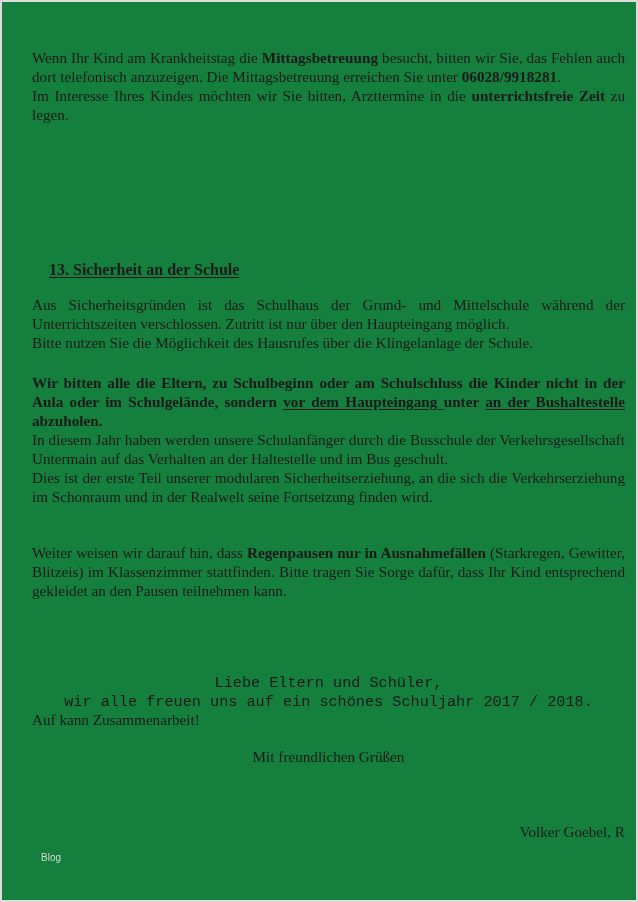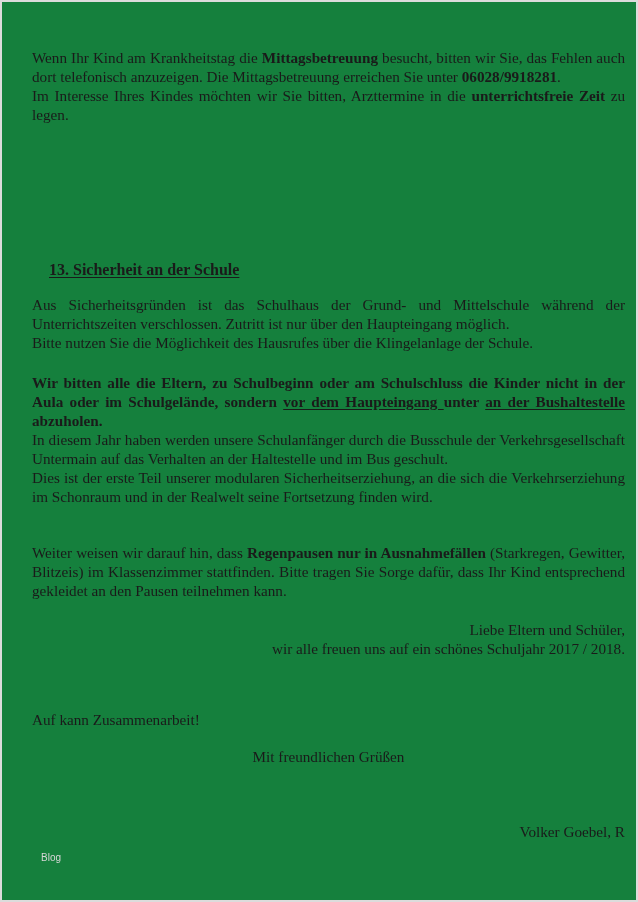--- a/index.html
+++ b/index.html
@@ -57,21 +57,21 @@
   <div class="block" style="top:371px;">
     <p><b><span>Wir bitten alle die Eltern, zu Schulbeginn oder am Schulschluss die Kinder nicht in der Aula oder im Schulgelände, sondern </span><span class="u">vor dem Haupteingang </span><span>unter </span><span class="u">an der Bushaltestelle</span><span> abzuholen.</span></b></p>
     <p>In diesem Jahr haben werden unsere Schulanfänger durch die Busschule der Verkehrsgesellschaft Untermain auf das Verhalten an der Haltestelle und im Bus geschult.</p>
     <p>Dies ist der erste Teil unserer modularen Sicherheitserziehung, an die sich die Verkehrserziehung im Schonraum und in der Realwelt seine Fortsetzung finden wird.</p>
   </div>
 
   <div class="block" style="top:541px;">
     <p><span>Weiter weisen wir darauf hin, dass </span><b>Regenpausen nur in Ausnahmefällen</b><span> (Starkregen, Gewitter, Blitzeis) im Klassenzimmer stattfinden. Bitte tragen Sie Sorge dafür, dass Ihr Kind entsprechend gekleidet an den Pausen teilnehmen kann.</span></p>
   </div>
 
-  <div class="block" style="top:618px; text-align:right;">
+  <div class="block" style="top:672px; text-align:center;font-family:Liberation Mono, monospace;">
     <p>Liebe Eltern und Schüler,</p>
     <p>wir alle freuen uns auf ein schönes Schuljahr 2017 / 2018.</p>
   </div>
 
   <div class="block" style="top:708px; text-align:left;">Auf kann Zusammenarbeit!</div>
   <div class="block" style="top:745px; text-align:center;">Mit freundlichen Grüßen</div>
   <div class="block" style="top:820px; text-align:right;">Volker Goebel, R</div>
 
   <div class="watermark">Blog</div>
 </div>

